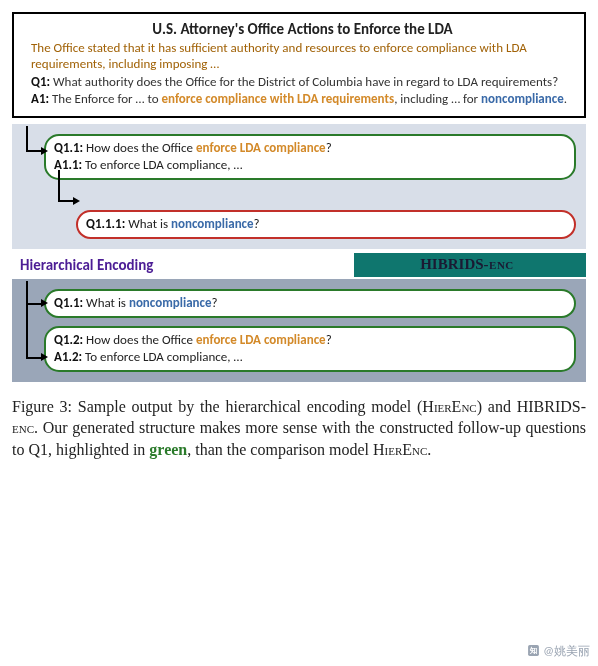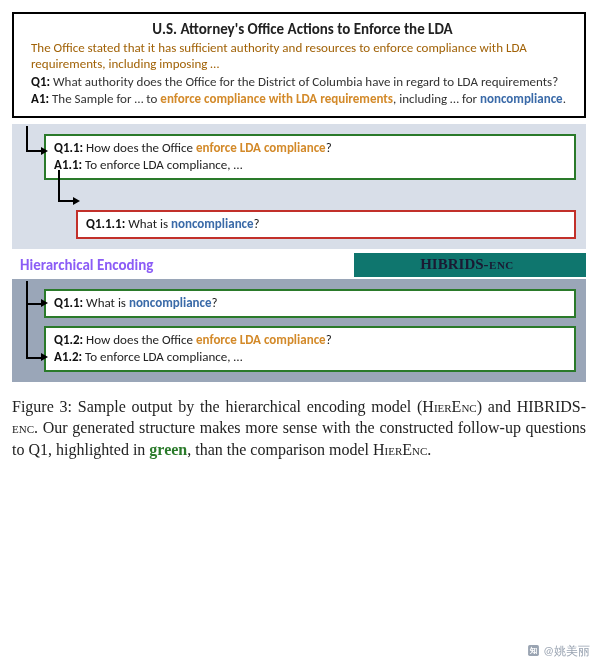--- a/index.html
+++ b/index.html
@@ -44,38 +44,38 @@
   .gutter {
     width: 26px;
     position: relative;
     flex-shrink: 0;
   }
   .gutter.nested { width: 58px; }
   .card {
     flex: 1;
     background: #fff;
     border: 2px solid #2a7a2a;
-    border-radius: 0;
+    border-radius: 15px;
     padding: 4px 8px;
     margin: 4px 4px 4px 0;
     font-size: 13px;
     line-height: 1.3;
   }
   .card.red { border-color: #c2302a; margin-top: 26px; }
   .label-bar {
     display: flex;
     font-size: 15px;
     font-weight: bold;
     margin: 2px 0 2px 0;
   }
   .label-left {
     flex: 1;
     background: #fff;
     padding: 3px 8px;
-    color: #8b5cf6;
+    color: #4c1d95;
   }
   .label-right {
     width: 210px;
     background: #0f766e;
     color: #1a1a33;
     text-align: center;
     padding: 3px 14px 3px 8px;
     font-family: Georgia, 'Times New Roman', serif;
   }
   .smallcaps { font-variant: small-caps; letter-spacing: 0.5px; }
@@ -123,21 +123,21 @@
 </head>
 <body>
 
 <div class="doc-box">
   <div class="doc-title">U.S. Attorney's Office Actions to Enforce the LDA</div>
   <div class="doc-text">The Office stated that it has sufficient authority and resources to enforce compliance with LDA requirements, including imposing …</div>
   <div class="qa-line">
     <span class="qlabel">Q1:</span><span> What authority does the Office for the District of Columbia have in regard to LDA requirements?</span>
   </div>
   <div class="qa-line">
-    <span class="qlabel">A1:</span><span> The Sample for … to </span><span class="hl-orange">enforce compliance with LDA requirements</span><span>, including … for </span><span class="hl-blue">noncompliance</span><span>.</span>
+    <span class="qlabel">A1:</span><span> The Enforce for … to </span><span class="hl-orange">enforce compliance with LDA requirements</span><span>, including … for </span><span class="hl-blue">noncompliance</span><span>.</span>
   </div>
 </div>
 
 <div class="panel">
   <div class="row">
     <div class="gutter">
       <div class="arrow ar-1"></div>
     </div>
     <div class="card">
       <div><span class="qlabel">Q1.1:</span><span> How does the Office </span><span class="hl-orange">enforce LDA compliance</span><span>?</span></div>

